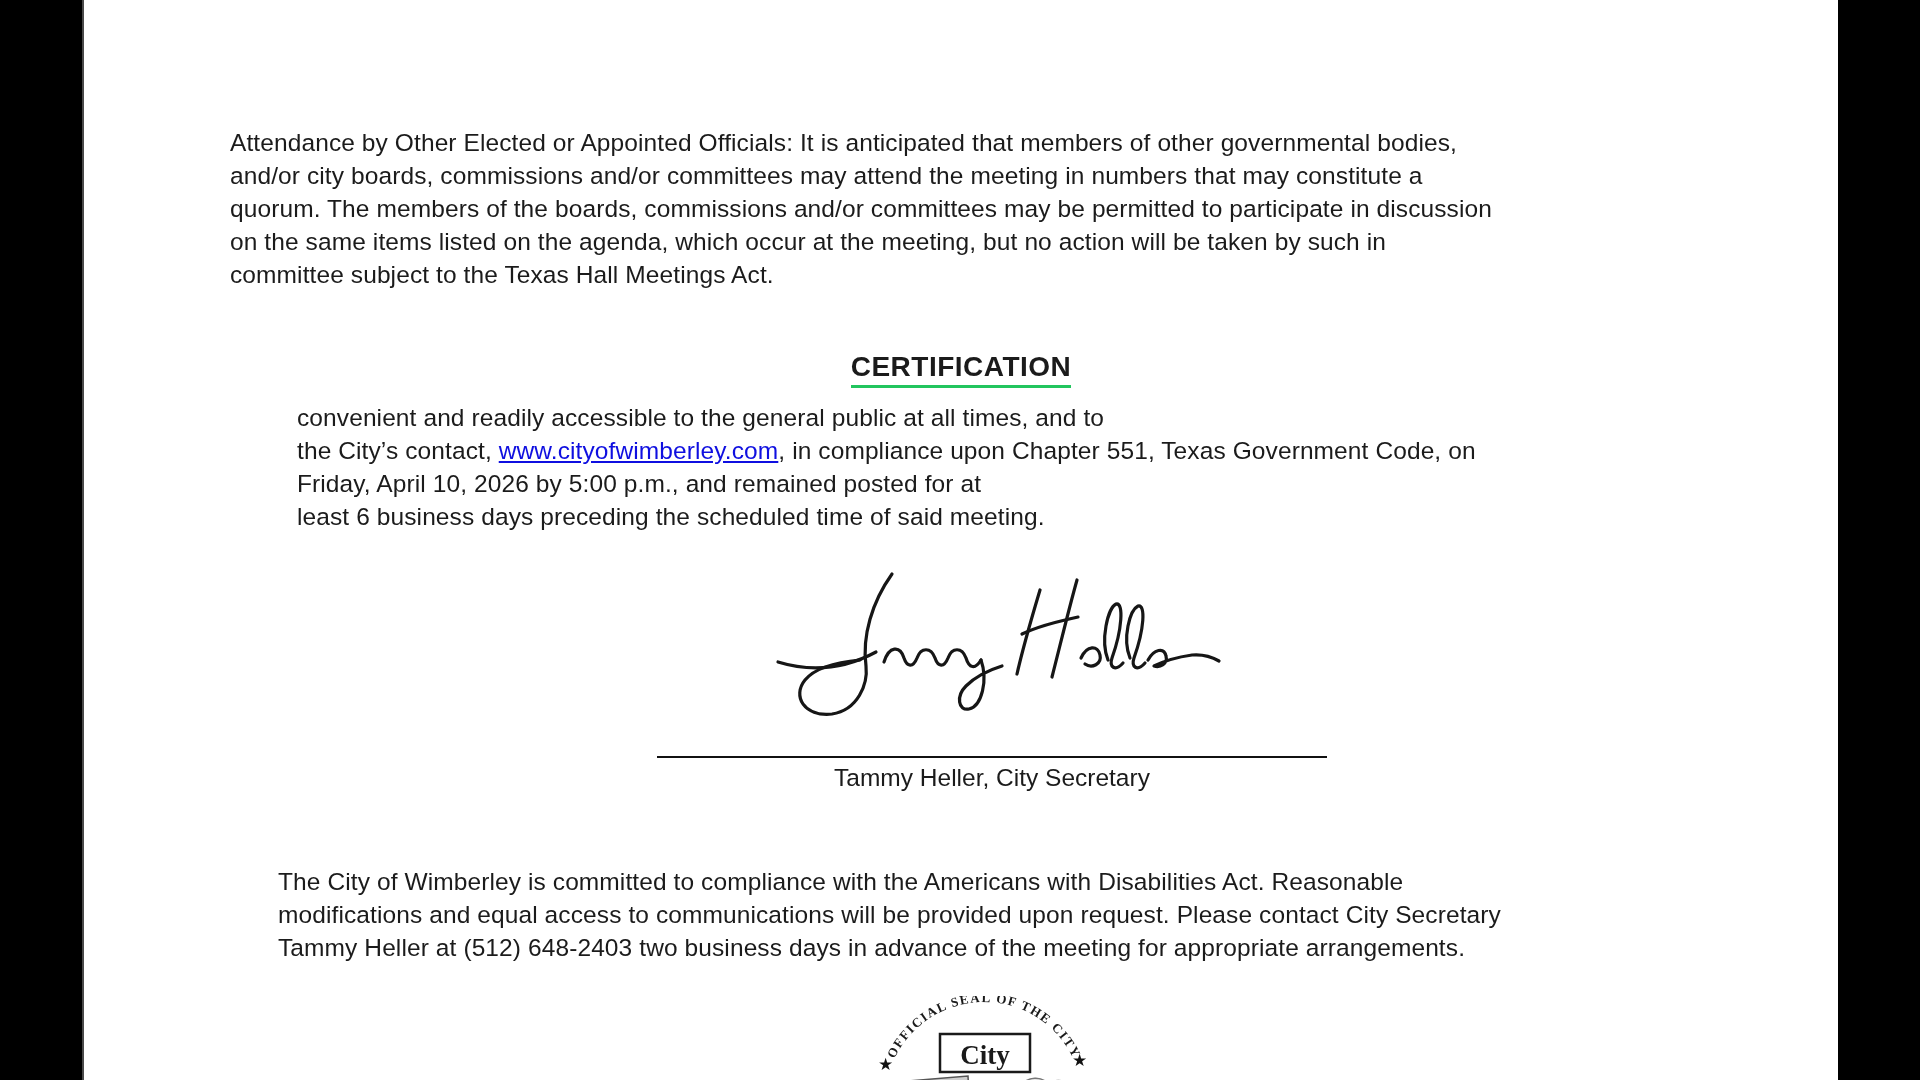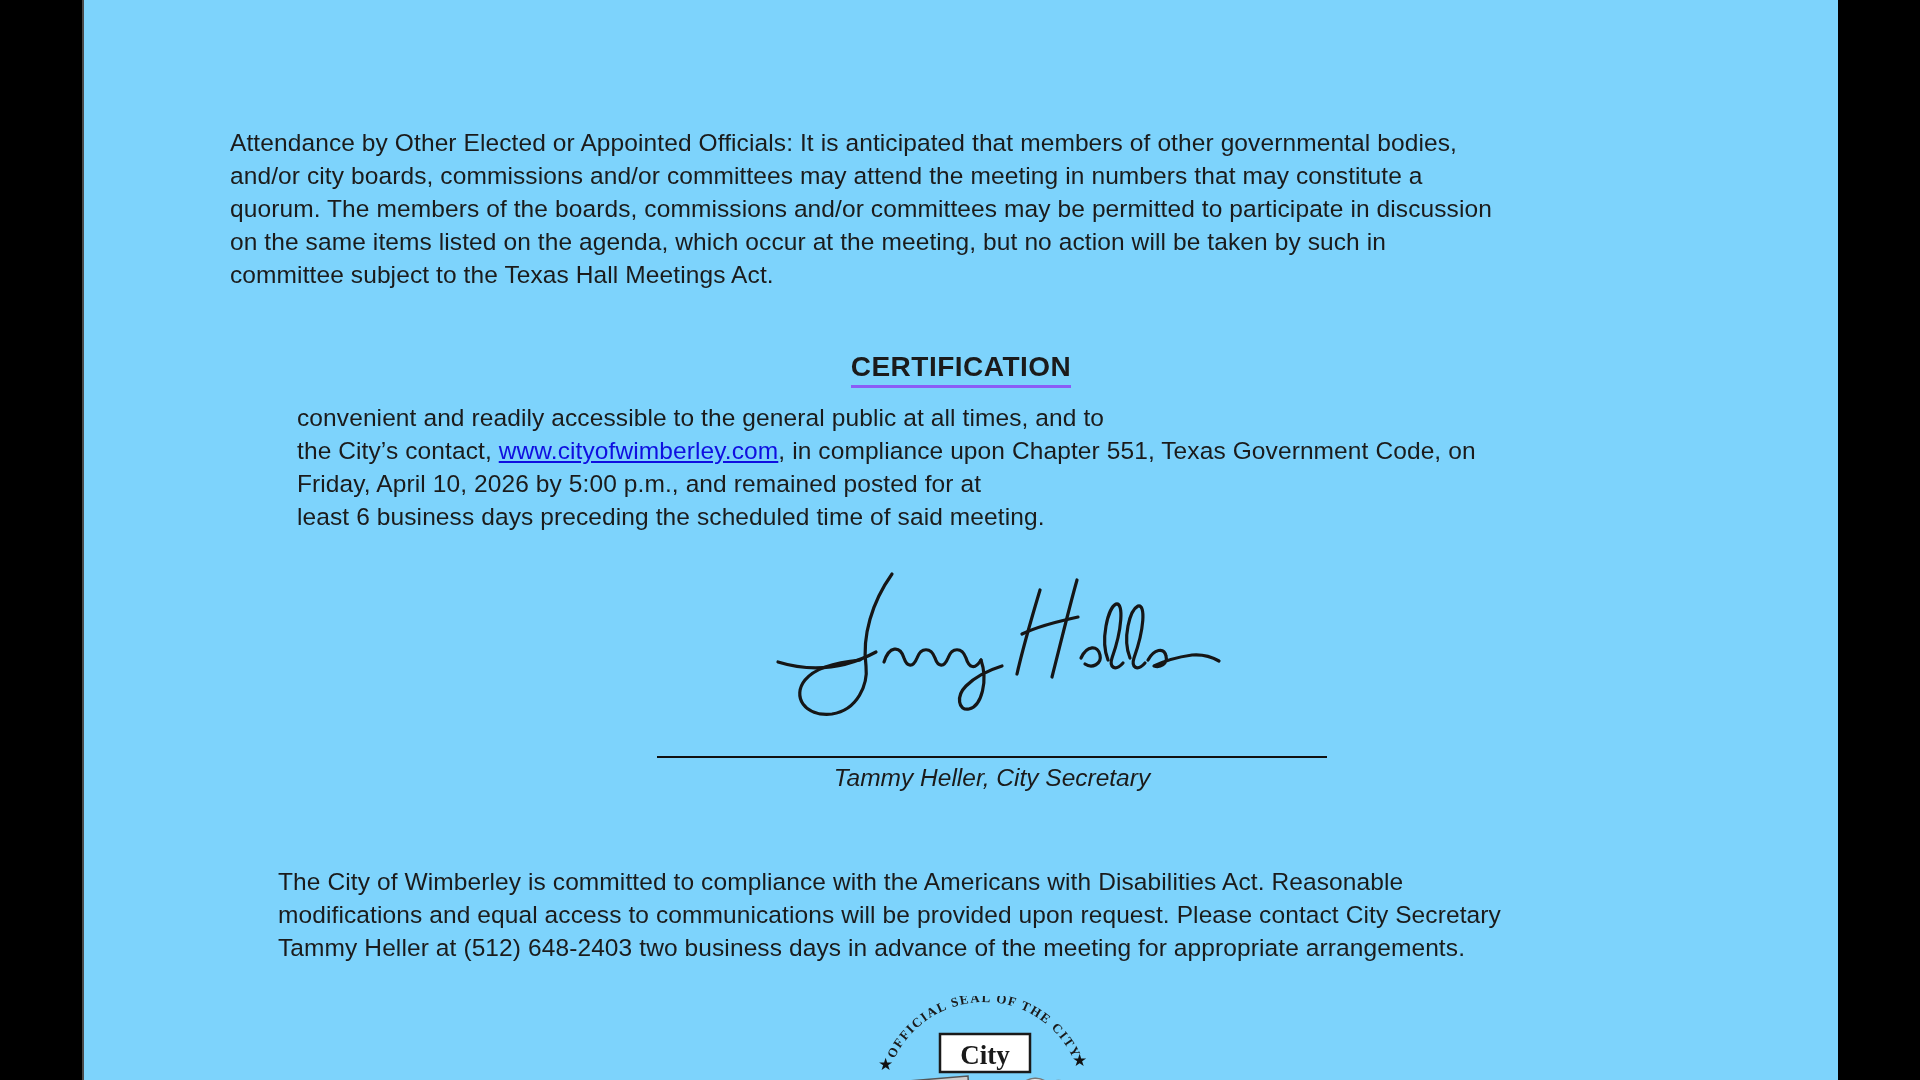--- a/index.html
+++ b/index.html
@@ -12,52 +12,51 @@
     font-family: "Liberation Sans", sans-serif;
   }
   .stage { position: relative; width: 1920px; height: 1080px; background: #000; }
   .letterbox { position: absolute; top: 0; height: 1080px; background: #000; }
   .letterbox.left  { left: 0; width: 82px; }
   .letterbox.right { left: 1836px; width: 84px; }
   .page {
     position: absolute;
     left: 82px; top: 0;
     width: 1754px; height: 1080px;
-    background: #7dd3fc;
+    background: #ffffff;
     border-left: 2px solid #4a4a4a;
     color: #1b1b1b;
   }
   .block { position: absolute; }
   .tline { white-space: nowrap; }
   .para {
     font-size: 24.5px;
     line-height: 33px;
     letter-spacing: 0.1px;
   }
   .heading-wrap { left: 0; top: 351px; width: 1754px; text-align: center; }
   .heading {
     display: inline-block;
     font-size: 28px;
     font-weight: bold;
     letter-spacing: 0.5px;
-    border-bottom: 3px solid #8b5cf6;
+    border-bottom: 3px solid #22c55e;
     padding-bottom: 2px;
   }
   .cert-para { left: 213px; top: 401px; }
   .doc-link { color: #0f0fe0; text-decoration: underline; cursor: pointer; }
   .sig-svg { left: 688px; top: 560px; }
   .sig-line {
     left: 573px; top: 756px; width: 670px; height: 0;
     border-top: 2.5px solid #111;
   }
   .sig-caption {
     left: 573px; top: 764px; width: 670px;
     text-align: center;
     font-size: 24.5px;
-    font-style: italic;
   }
   .attendance-para { left: 146px; top: 126px; }
   .ada-para { left: 146px; top: 865px; margin-left: 48px; }
   .seal-wrap { left: 792px; top: 996px; width: 220px; height: 200px; }
 </style>
 </head>
 <body>
 
 <div class="stage">
   <div class="letterbox left"></div>

